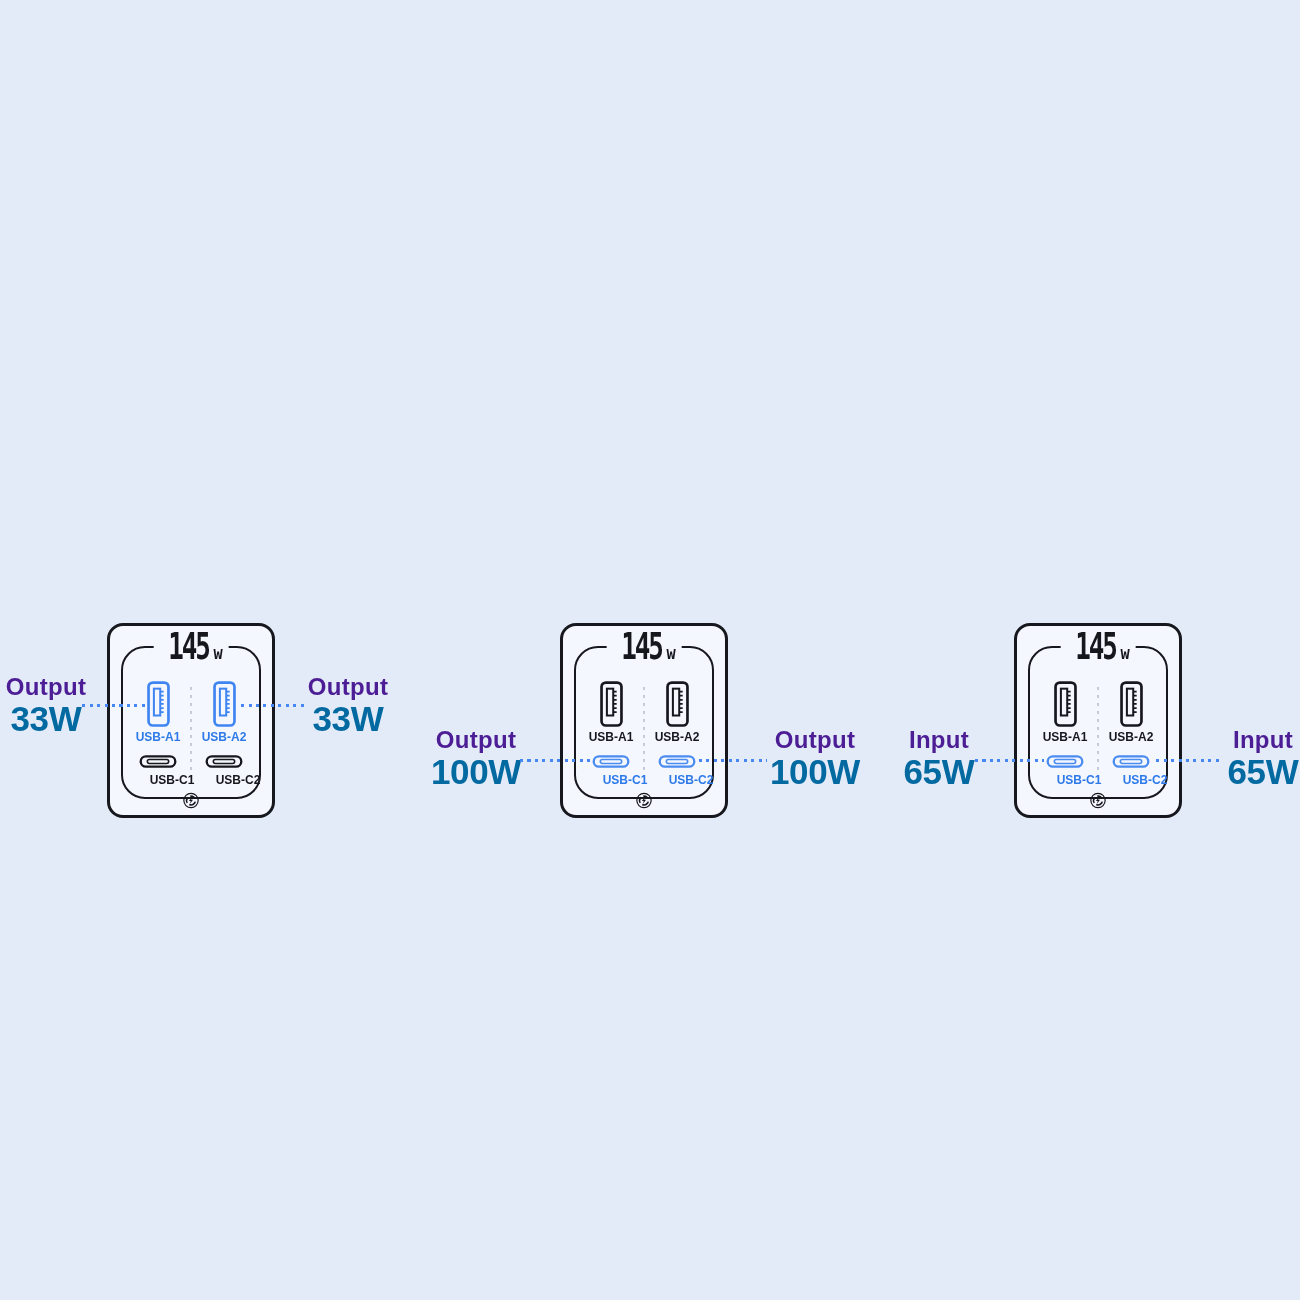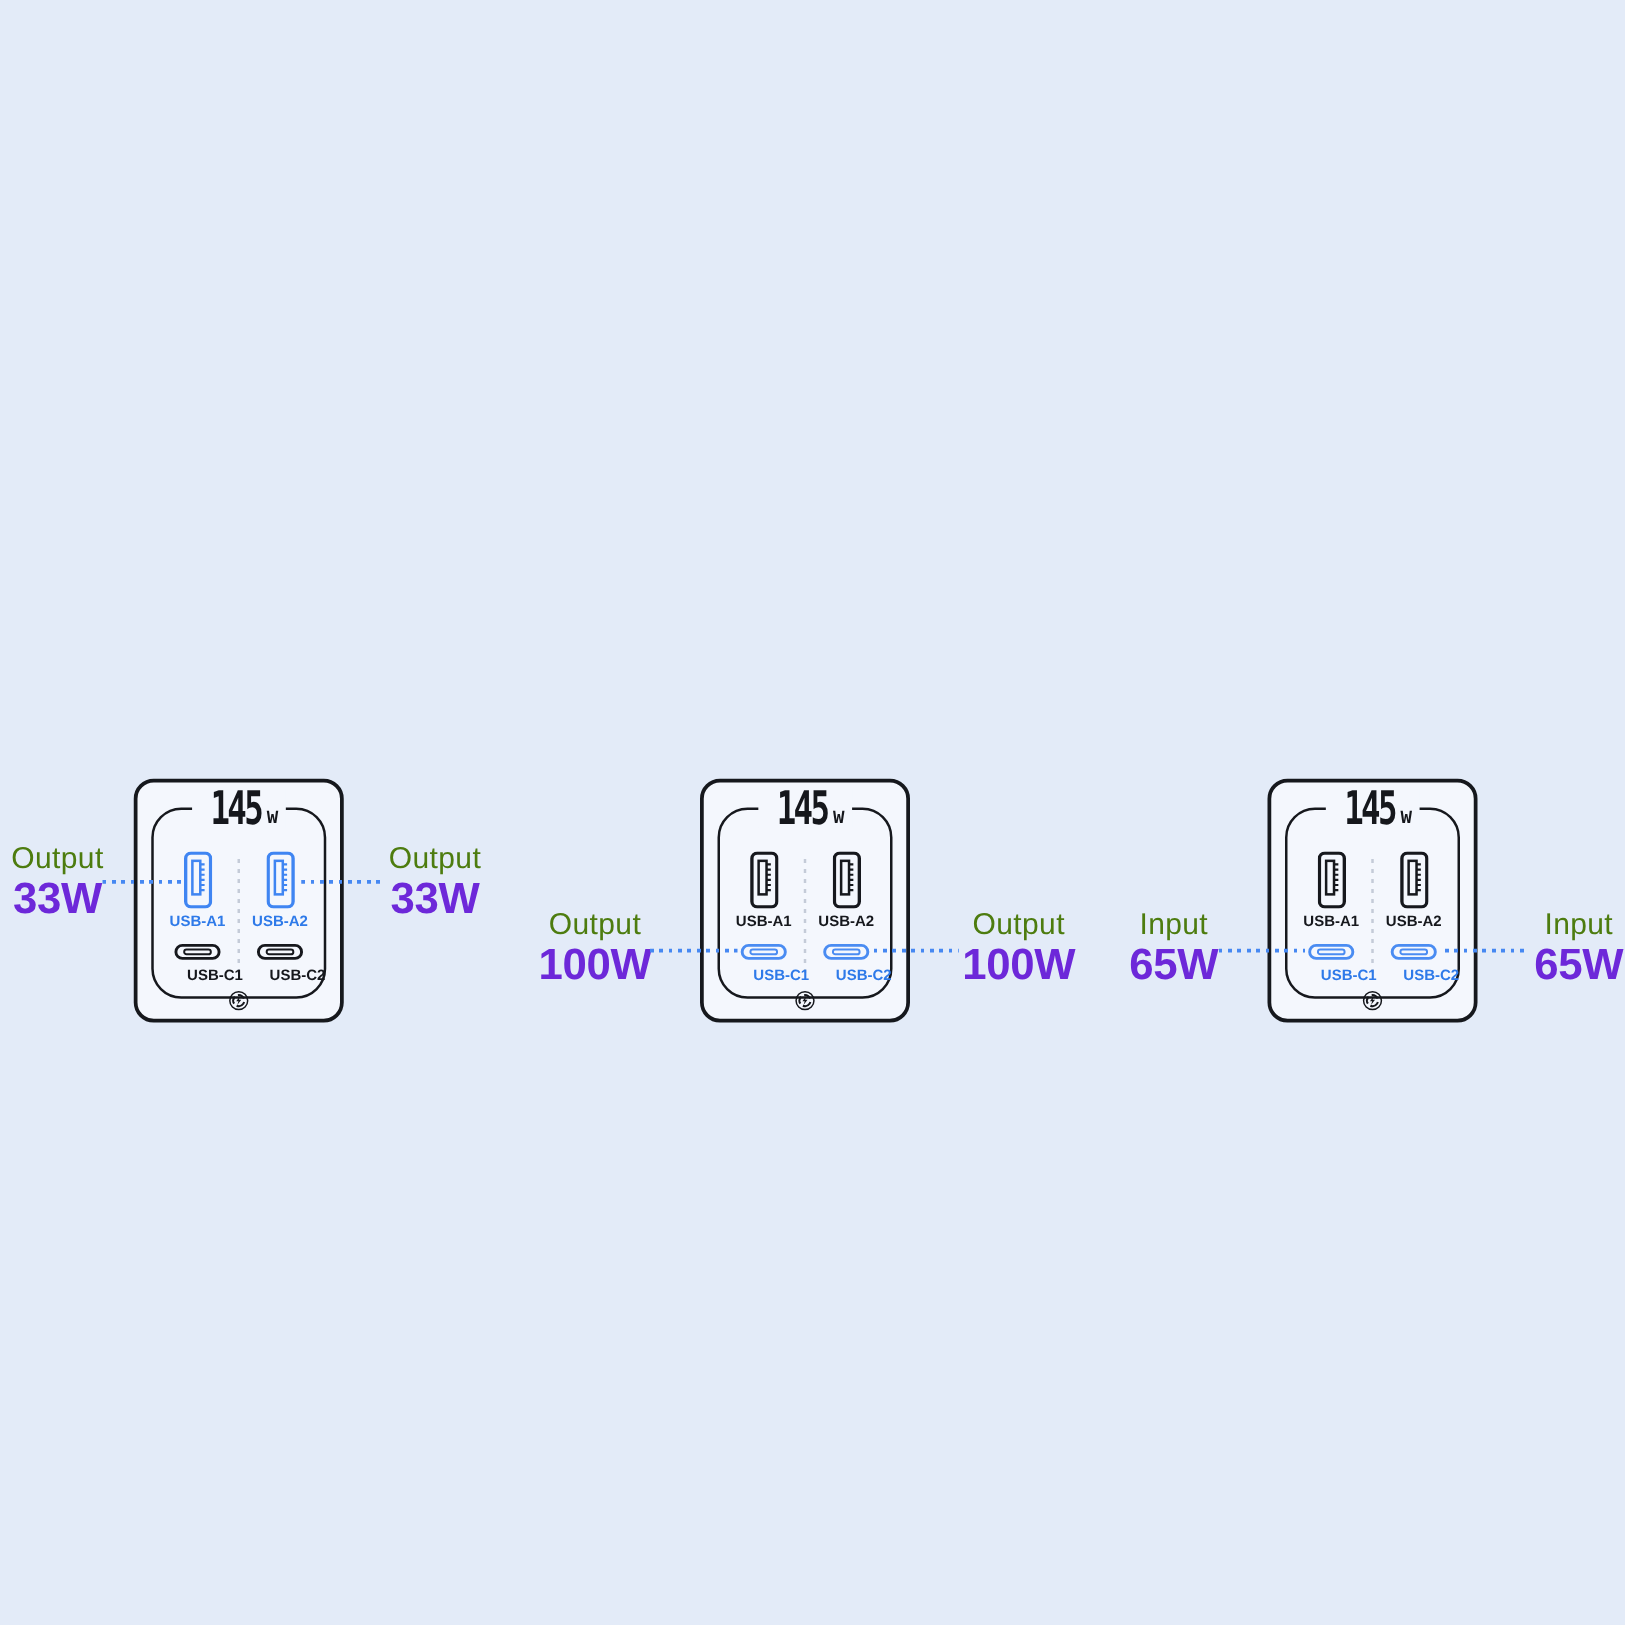--- a/index.html
+++ b/index.html
@@ -63,22 +63,22 @@
   .hl-a .usb-a-svg{color:#3f85f2;}
   .hl-a .a-label{color:#2e7ae9;}
   .hl-a .usb-c-svg{color:#16181d;}
   .hl-a .c-label{color:#16181d;}
   .hl-c .usb-a-svg{color:#16181d;}
   .hl-c .a-label{color:#16181d;}
   .hl-c .usb-c-svg{color:#4a8cf2;}
   .hl-c .c-label{color:#2e7ae9;}
   
   .annot{position:absolute;text-align:center;z-index:3;white-space:nowrap;}
-  .annot-label{font-size:24px;font-weight:400;line-height:27px;color:#4d7c0f;letter-spacing:0.3px;}
-  .annot-value{font-size:35px;font-weight:700;line-height:38px;color:#6d28d9;letter-spacing:-0.3px;}
+  .annot-label{font-size:24px;font-weight:700;line-height:27px;color:#4c1d95;letter-spacing:0.3px;}
+  .annot-value{font-size:35px;font-weight:700;line-height:38px;color:#0369a1;letter-spacing:-0.3px;}
   .dots{
     position:absolute;height:3px;z-index:4;
     background:repeating-linear-gradient(to right,#4688f2 0 3px,transparent 3px 7.5px);
   }
 </style>
 </head>
 <body>
 
 <svg width="0" height="0" style="position:absolute">
   <defs>

